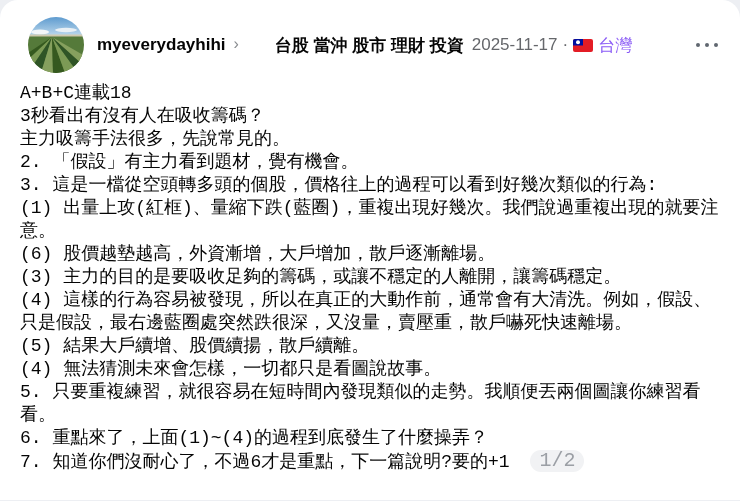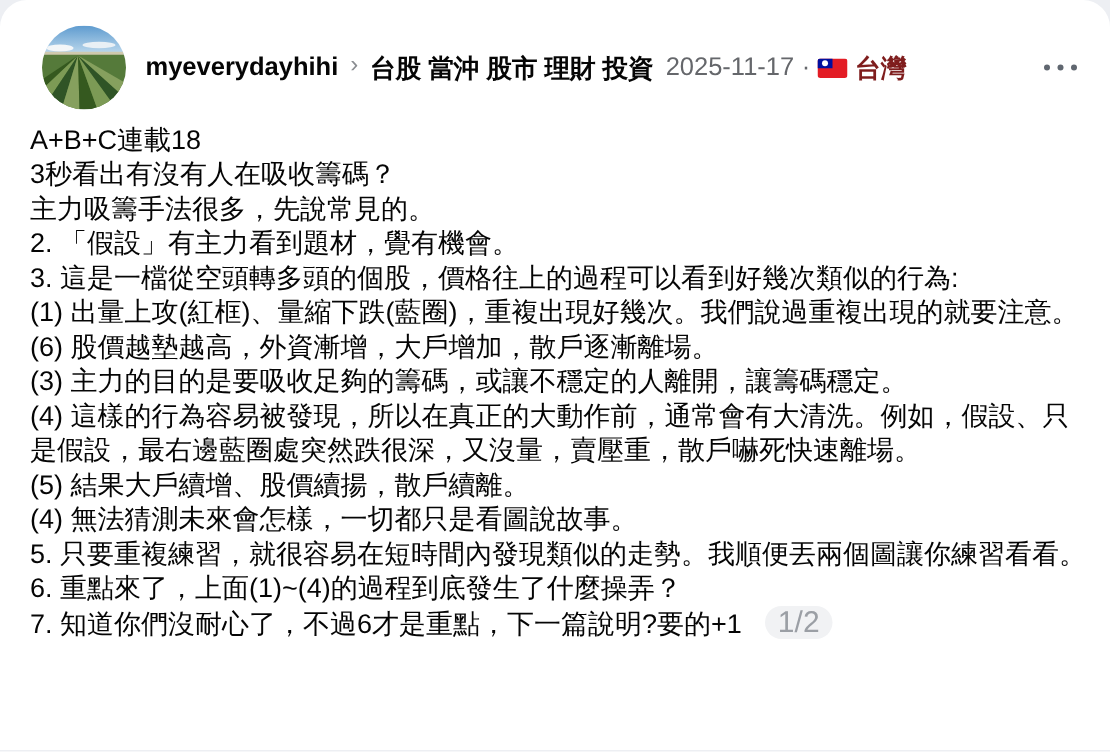--- a/index.html
+++ b/index.html
@@ -35,41 +35,42 @@
     white-space: nowrap;
     font-size: 17px;
   }
   .username { font-weight: bold; color: #050505; text-decoration: none; }
   .chev {
     color: #8a8d91;
     font-size: 16px;
     margin: 0 8px;
     transform: translateY(-1px);
   }
-  .group { font-weight: bold; color: #050505; text-decoration: none; }
+  .group { font-weight: bold; color: #050505; text-decoration: none; margin-left: 28px; }
   .meta { color: #65676b; margin-left: 8px; text-align: right; }
   .metadot { color: #65676b; margin: 0 5px; }
   .flag { display: inline-block; margin: 0 5px 0 0; transform: translateY(2px); }
-  .loc { color: #7f1d1d; font-weight: bold; }
+  .loc { color: #8b5cf6; }
   .more {
     margin-left: auto;
     background: none; border: none; cursor: pointer;
     display: flex; gap: 5px; align-items: center;
     padding: 8px 2px;
   }
   .more i {
     width: 4px; height: 4px; border-radius: 50%;
     background: #606770; display: block;
   }
   
   .post-body {
     padding: 9px 12px 0 20px;
     color: #050505;
     font-size: 18px;
     line-height: 23px;
+    font-family: Liberation Mono, monospace;
   }
   .post-body p { margin: 0; }
   .badge {
     display: inline-block;
     background: #f1f2f4;
     color: #9b9fa5;
     font-size: 20px;
     line-height: 22px;
     padding: 0 9px;
     border-radius: 12px;

